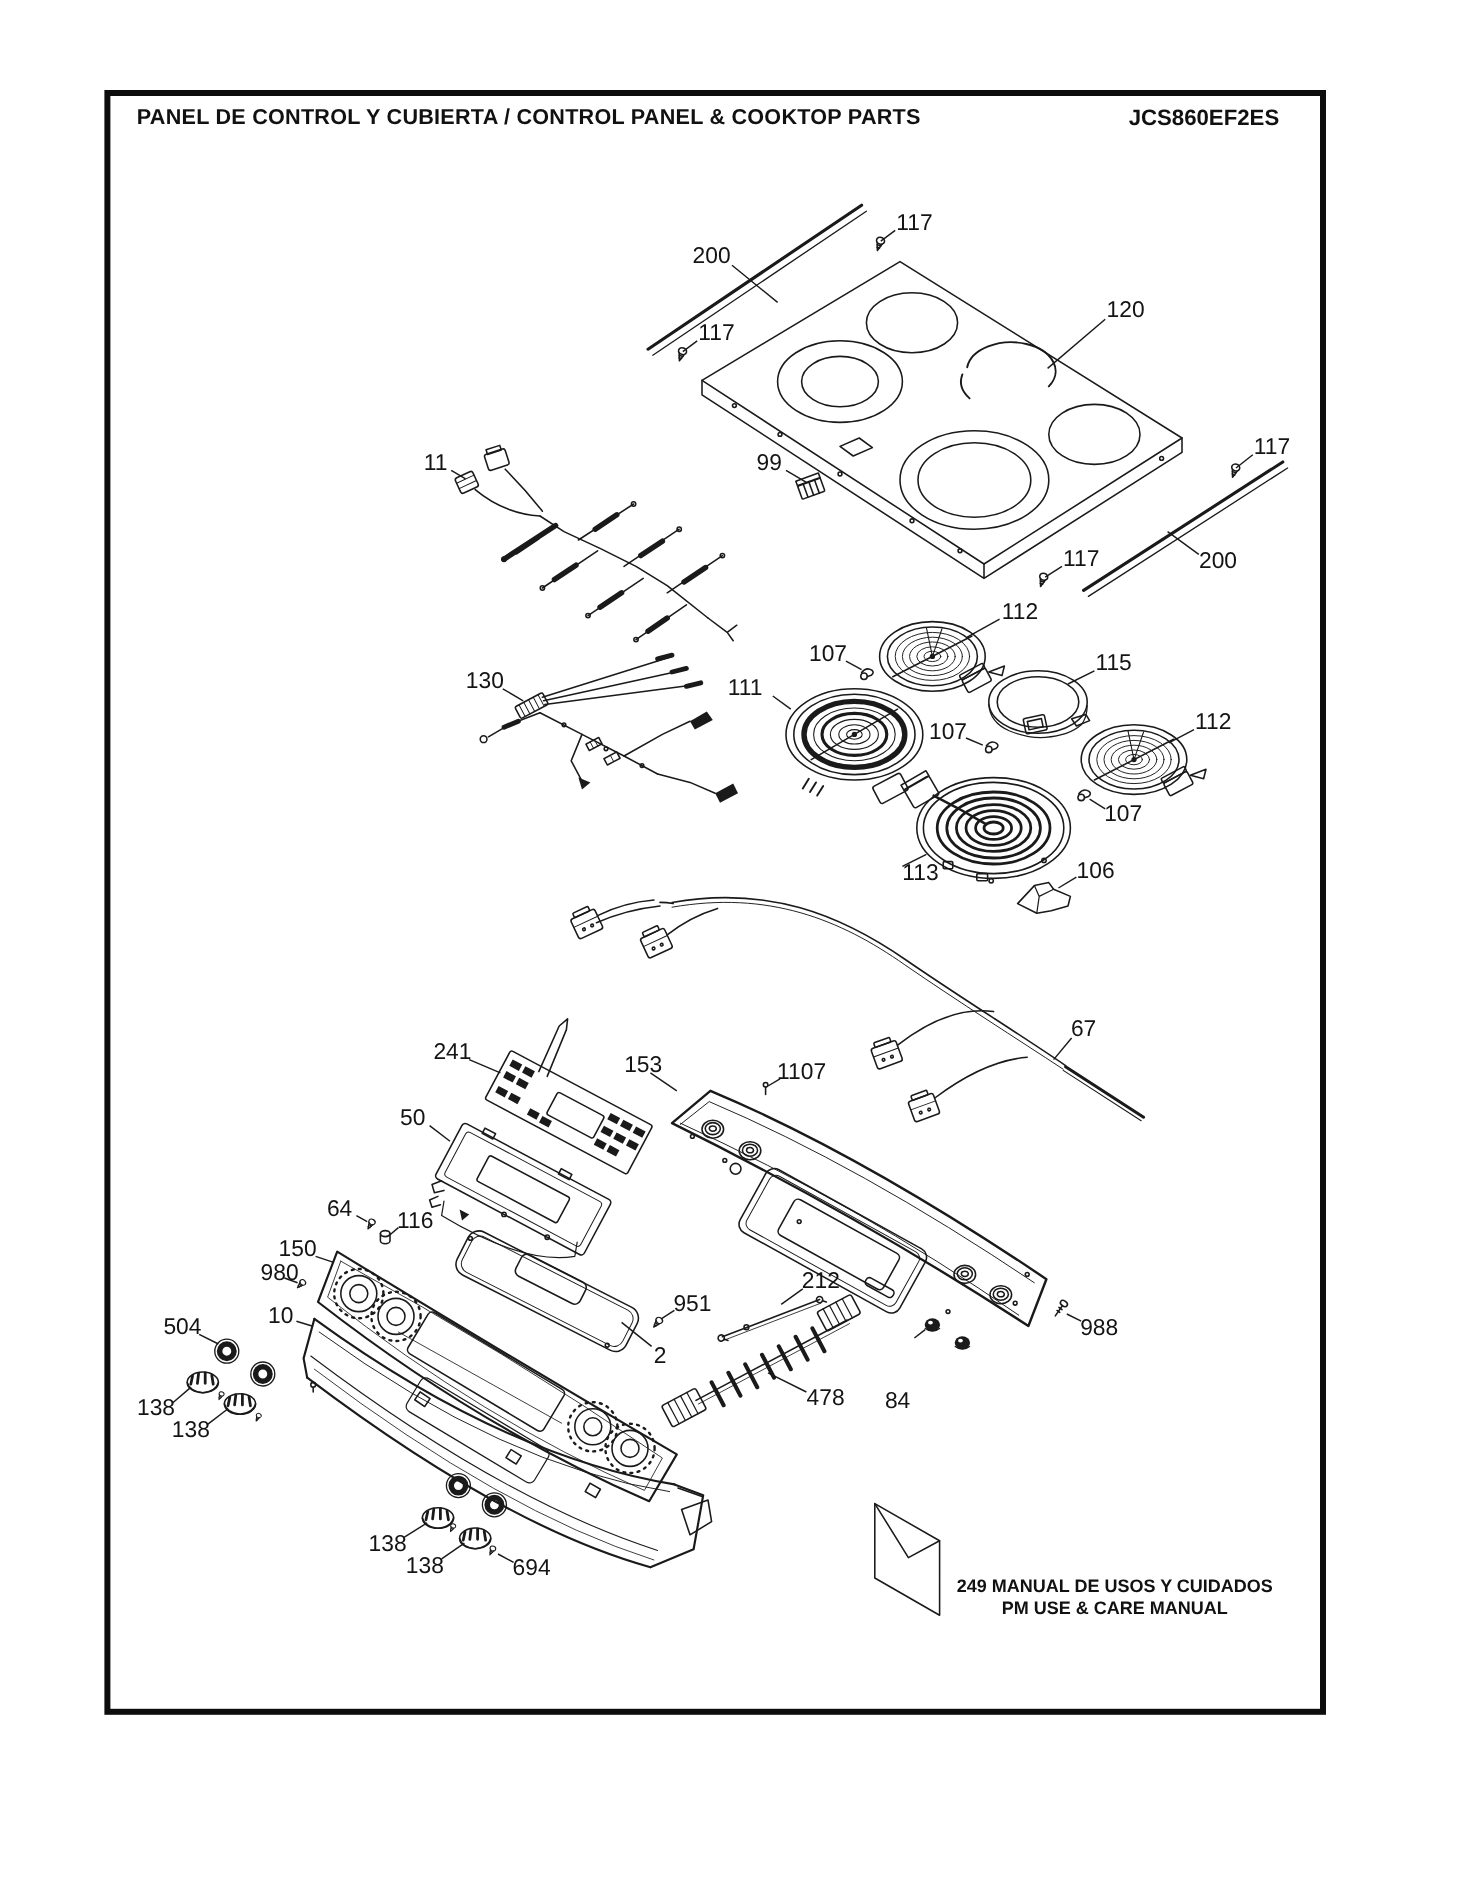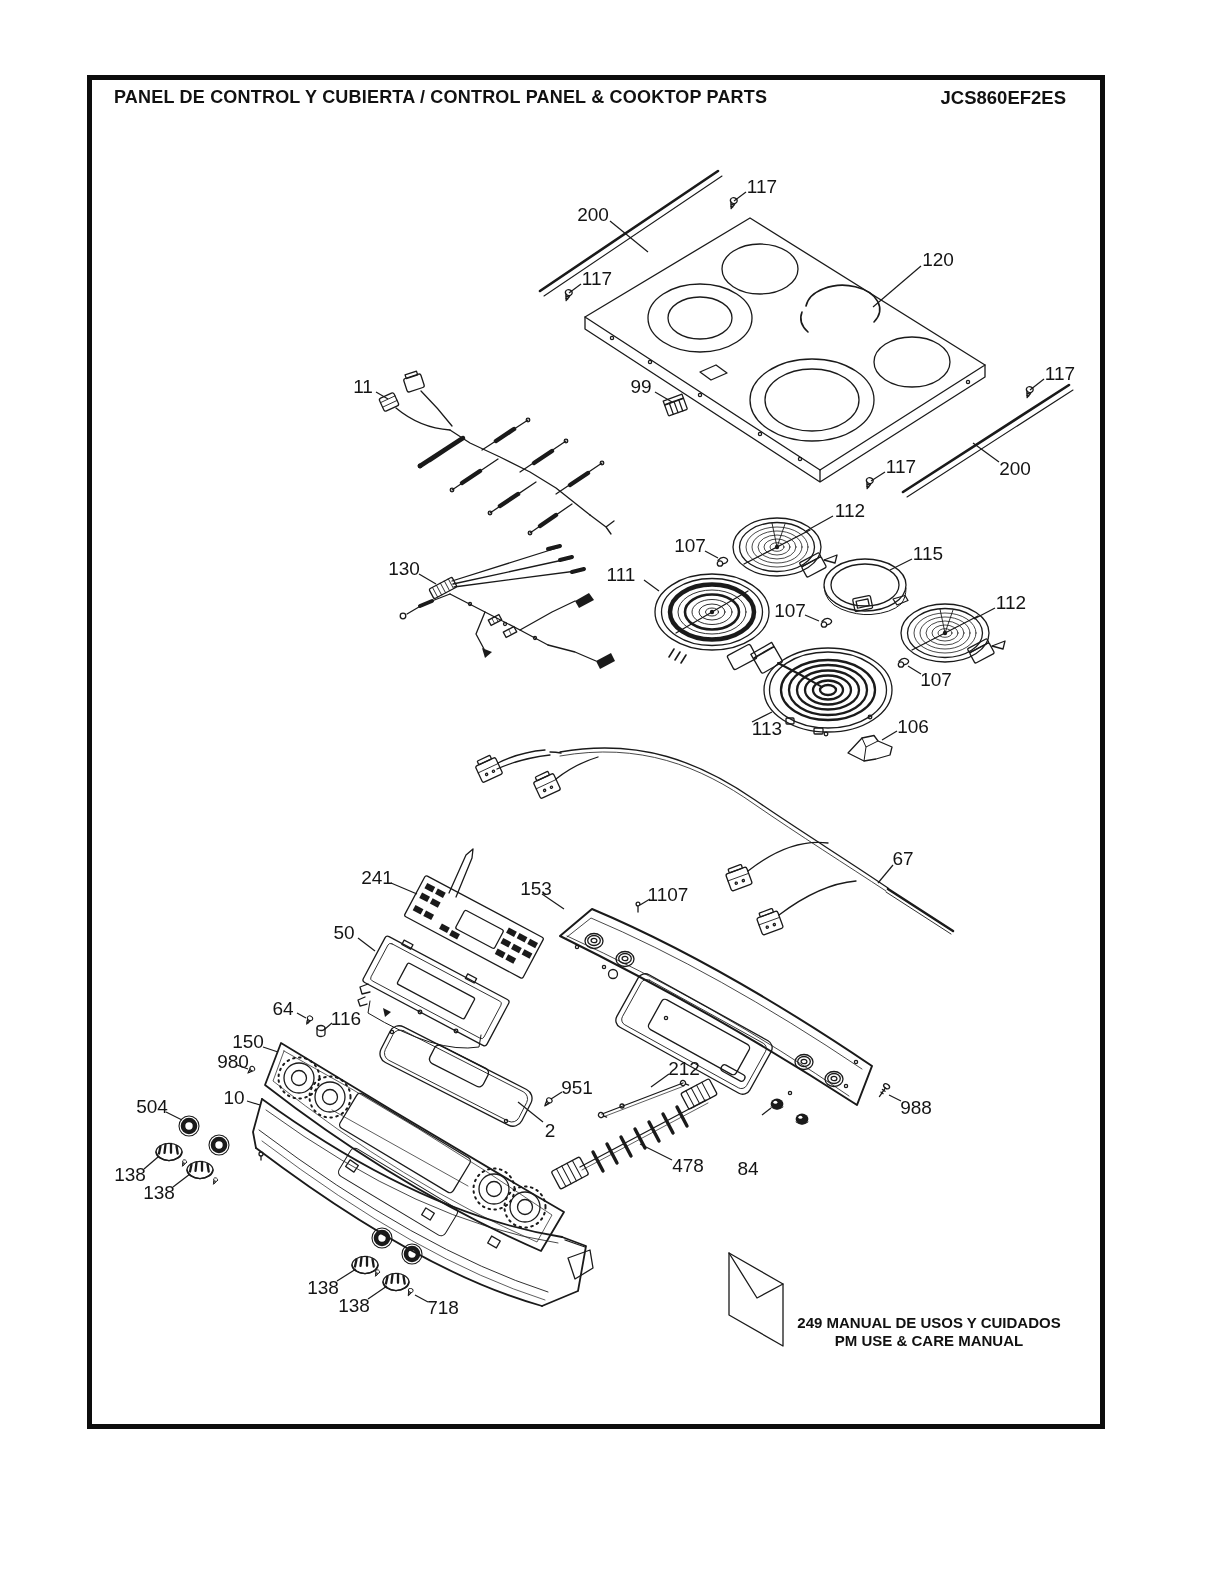--- a/index.html
+++ b/index.html
@@ -601,20 +601,20 @@
       <div class="callout" style="left: 130px; top: 1174px;">138</div>
       <div class="callout" style="left: 159px; top: 1192px;">138</div>
       <div class="callout" style="left: 577px; top: 1087px;">951</div>
       <div class="callout" style="left: 550px; top: 1130px;">2</div>
       <div class="callout" style="left: 684px; top: 1068px;">212</div>
       <div class="callout" style="left: 748px; top: 1168px;">84</div>
       <div class="callout" style="left: 916px; top: 1107px;">988</div>
       <div class="callout" style="left: 688px; top: 1165px;">478</div>
       <div class="callout" style="left: 323px; top: 1287px;">138</div>
       <div class="callout" style="left: 354px; top: 1305px;">138</div>
-      <div class="callout" style="left: 443px; top: 1307px;">718</div>
+      <div class="callout" style="left: 443px; top: 1307px;">694</div>
     </div>
 
   <div class="note">
     <div>249 MANUAL DE USOS Y CUIDADOS</div>
     <div>PM USE &amp; CARE MANUAL</div>
   </div>
 </div>
 
 </body></html>

